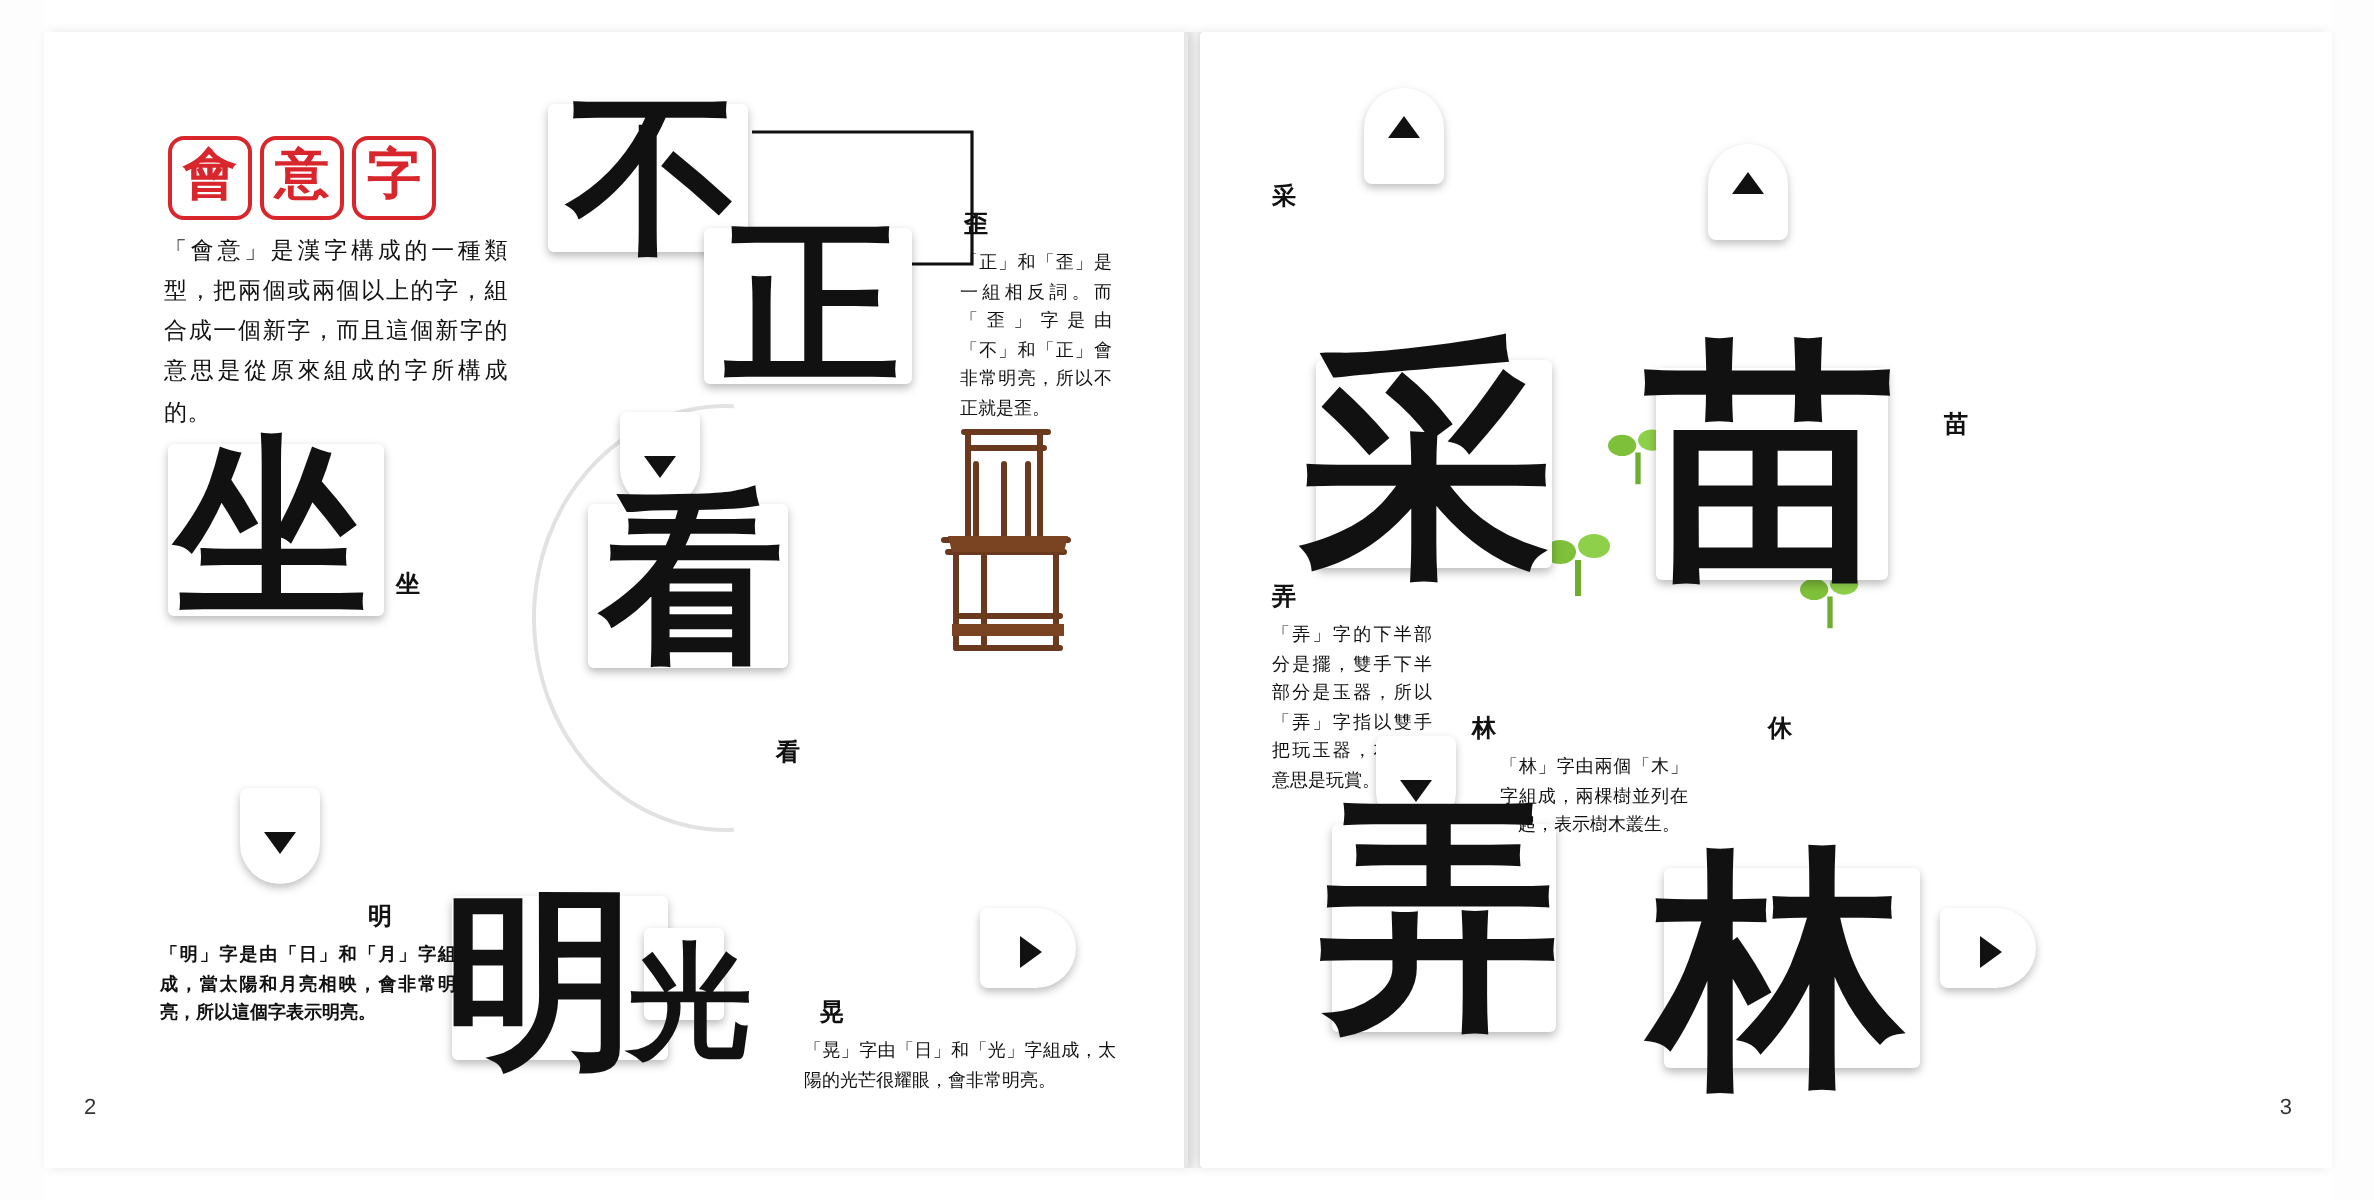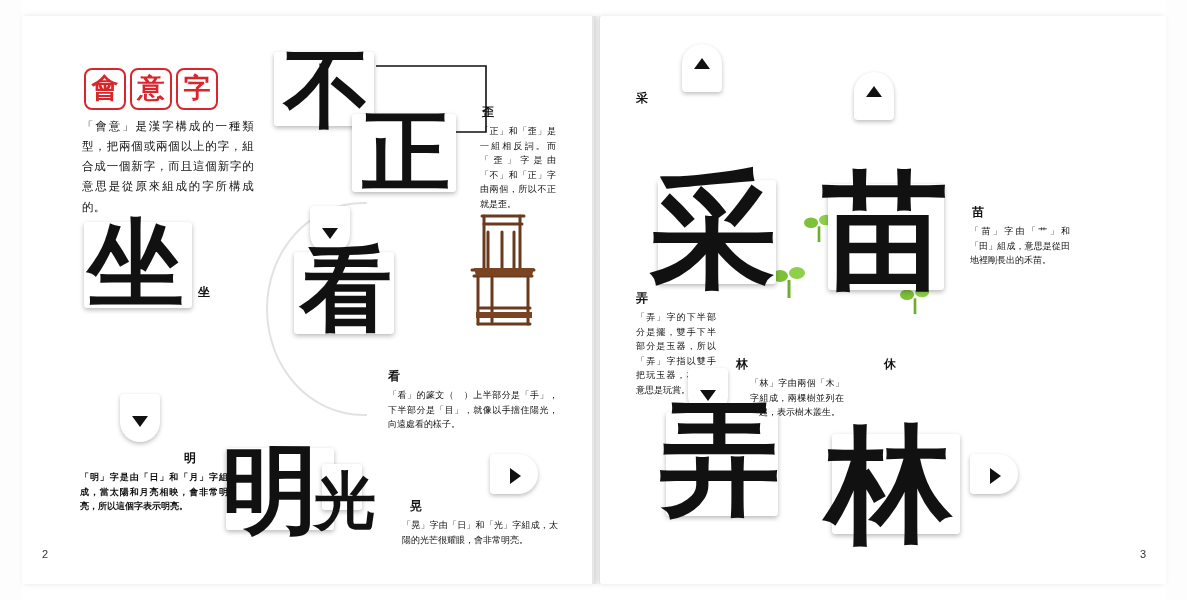--- a/index.html
+++ b/index.html
@@ -75,33 +75,32 @@
     <div class="glyph" style="left:262px;top:30px;font-size:86px;">不</div>
 
     <svg style="position:absolute;left:352px;top:48px;" width="116" height="70">
       <path d="M2 2 H112 V68 H2" fill="none" stroke="#111" stroke-width="1.6"></path>
     </svg>
 
     <div class="card" style="left:330px;top:98px;width:104px;height:78px;"></div>
     <div class="glyph" style="left:340px;top:92px;font-size:88px;">正</div>
 
     <div class="note-title" style="left:460px;top:88px;">歪</div>
-    <div class="note" style="left:458px;top:108px;width:76px;">「正」和「歪」是一組相反詞。而「歪」字是由「不」和「正」字由兩個，所以不正就是歪。</div>
+    <div class="note" style="left:458px;top:108px;width:76px;">「正」和「歪」是一組相反詞。而「歪」字是由「不」和「正」會非常明亮，所以不正就是歪。</div>
 
     <div class="card" style="left:62px;top:206px;width:108px;height:86px;"></div>
     <div class="glyph" style="left:66px;top:200px;font-size:96px;">坐</div>
     <div class="note-title" style="left:176px;top:268px;">坐</div>
 
     <div class="tab tab-down" style="left:288px;top:190px;">
       <div class="tri tri-down" style="left:12px;top:22px;"></div>
     </div>
     <div class="card" style="left:272px;top:236px;width:100px;height:82px;"></div>
     <div class="glyph" style="left:278px;top:228px;font-size:92px;">看</div>
     <div class="note-title" style="left:366px;top:352px;">看</div>
-    <div class="note" style="left:366px;top:372px;width:170px;">「看」的篆文（　）上半部分是「手」，下半部分是「目」，就像以手擋住陽光，向遠處看的樣子。</div>
 
     <div class="tab tab-down" style="left:98px;top:378px;">
       <div class="tri tri-down" style="left:12px;top:22px;"></div>
     </div>
 
     <div class="card" style="left:204px;top:432px;width:108px;height:82px;"></div>
     <div class="glyph" style="left:200px;top:426px;font-size:96px;">明</div>
     <div class="note-title" style="left:162px;top:434px;">明</div>
     <div class="note" style="left:58px;top:454px;width:148px;font-weight:bold;">「明」字是由「日」和「月」字組成，當太陽和月亮相映，會非常明亮，所以這個字表示明亮。</div>
 
@@ -173,21 +172,20 @@
       <div class="tri tri-up" style="left:12px;top:14px;"></div>
     </div>
 
     <div class="note-title" style="left:36px;top:74px;">采</div>
     <div class="card" style="left:58px;top:164px;width:118px;height:104px;"></div>
     <div class="glyph" style="left:50px;top:152px;font-size:126px;">采</div>
 
     <div class="card" style="left:228px;top:168px;width:116px;height:106px;"></div>
     <div class="glyph" style="left:222px;top:152px;font-size:126px;">苗</div>
     <div class="note-title" style="left:372px;top:188px;">苗</div>
-    <div class="note" style="left:370px;top:208px;width:100px;">「苗」字由「艹」和「田」組成，意思是從田地裡剛長出的禾苗。</div>
 
     <div class="note-title" style="left:36px;top:274px;">弄</div>
     <div class="note" style="left:36px;top:294px;width:80px;">「弄」字的下半部分是擺，雙手下半部分是玉器，所以「弄」字指以雙手把玩玉器，本來的意思是玩賞。</div>
     <div class="tab tab-down" style="left:88px;top:352px;">
       <div class="tri tri-down" style="left:12px;top:22px;"></div>
     </div>
     <div class="card" style="left:66px;top:396px;width:112px;height:104px;"></div>
     <div class="glyph" style="left:60px;top:382px;font-size:120px;">弄</div>
 
     <div class="note-title" style="left:136px;top:340px;">林</div>

